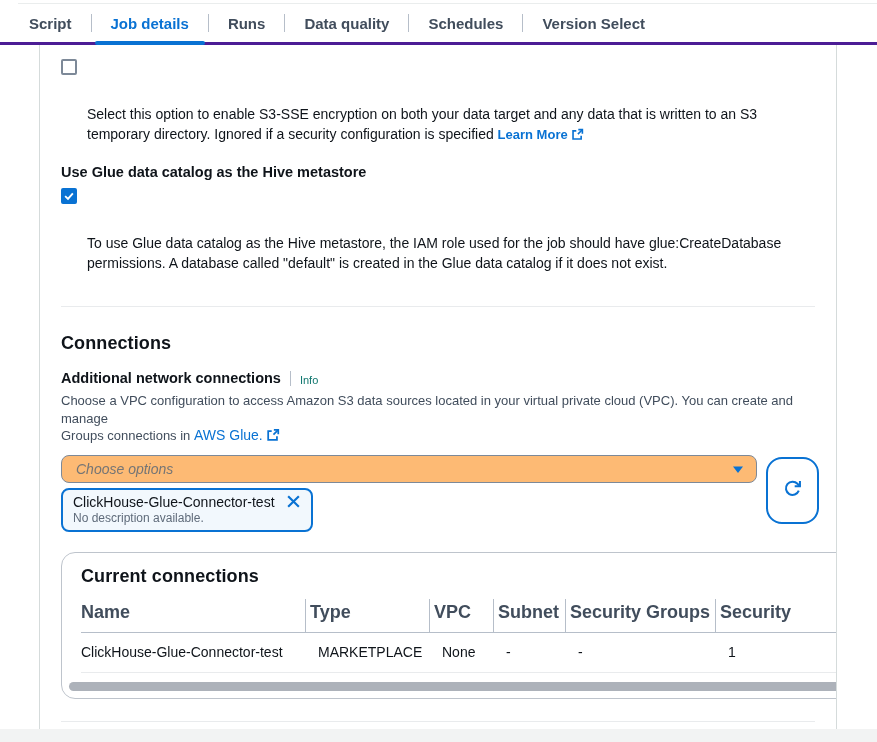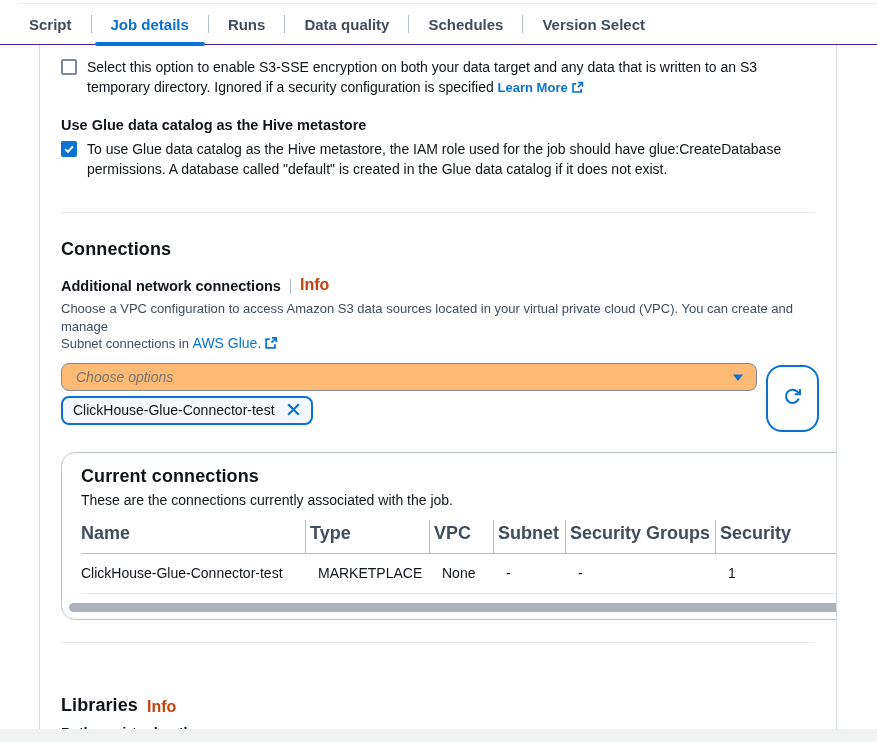--- a/index.html
+++ b/index.html
@@ -7,54 +7,54 @@
   body {
     width:877px; height:742px; position:relative; overflow:hidden;
     background:#ffffff; color:#0f141a;
     font-family:"Liberation Sans","DejaVu Sans",sans-serif;
     -webkit-font-smoothing:antialiased;
   }
   .top-hairline { position:absolute; top:3px; left:18px; right:0; height:1px; background:#eaeded; }
 
   
   .tabbar { position:absolute; top:4px; left:0; right:0; height:41px; display:flex; align-items:center;
-            padding-left:10px; border-bottom:1px solid #4c1d95; background:#fff; z-index:2; }
+            padding-left:10px; border-bottom:3px solid #4c1d95; background:#fff; z-index:2; }
   .tab { position:relative; height:41px; display:flex; align-items:center; padding:0 19px;
          font-size:15px; font-weight:700; color:#414d5c; cursor:pointer; white-space:nowrap; }
   .tab.active { color:#0972d3; }
   .tab.active::after { content:""; position:absolute; left:3px; right:3px; bottom:-1px; height:4px;
                        background:#0972d3; border-radius:2px; }
   .tab-sep { width:1px; height:18px; background:#b6bec9; flex:none; }
 
   
   .panel { position:absolute; top:45px; left:39px; width:798px; bottom:13px;
            border-left:1px solid #d5dbdb; border-right:1px solid #d5dbdb;
            padding:12px 21px 0; background:#fff; overflow:hidden; }
   .bottom-strip { position:absolute; left:0; right:0; bottom:0; height:13px; background:#f2f3f3; }
 
   .option-row { display:flex; gap:10px; align-items:flex-start; }
   .checkbox { width:16px; height:16px; border:2px solid #7d8998; border-radius:2px; background:#fff;
               flex:none; margin-top:2px; display:flex; align-items:center; justify-content:center; cursor:pointer; }
   .checkbox.checked { background:#0972d3; border-color:#0972d3; }
-  .option-text { font-size:14px; line-height:20px; max-width:730px; }
+  .option-text { font-size:14px; line-height:20px; max-width:730px;margin-top:47px; }
   .inline-link { color:#0972d3; font-weight:700; font-size:13px; cursor:pointer; white-space:nowrap; }
   .ext-icon { display:inline-block; vertical-align:-2px; margin-left:3px; }
 
   .sub-heading { font-weight:700; font-size:14.5px; margin-top:17px; }
   .row2 { margin-top:6px; }
 
   .divider { height:1px; background:#e9ebed; margin-top:33px; }
   .divider2 { height:1px; background:#e9ebed; margin-top:22px; }
 
   .section-heading { font-size:18px; font-weight:700; margin-top:26px; letter-spacing:.1px; }
 
   .field-label-row { display:flex; align-items:flex-end; margin-top:16px; }
   .field-label { font-size:14.5px; font-weight:700; }
   .label-sep { width:1px; height:15px; background:#b6bec9; margin:0 9px; }
-  .info-link { font-size:16px; font-weight:700; color:#c2410c; cursor:pointer; }
+  .info-link { font-size:11px; font-weight:400; color:#0f766e; cursor:pointer; }
 
   .description { font-size:13px; line-height:17.5px; color:#414d5c; margin-top:6px; }
   .desc-link { color:#0972d3; font-size:14px; cursor:pointer; }
 
   .select-row { display:flex; align-items:flex-start; margin-top:8px; }
   .select-col { width:696px; }
   .select-box { width:696px; height:28px; border:1px solid #7d8998; border-radius:8px; background:#fdba74;
                 display:flex; align-items:center; padding:0 12px; cursor:pointer; }
   .select-box input { border:none; outline:none; flex:1; font-style:italic; color:#5f6b7a;
                       font-size:14px; font-family:inherit; background:transparent; }
@@ -142,21 +142,21 @@
   <div class="section-heading">Connections</div>
 
   <div class="field-label-row">
     <span class="field-label">Additional network connections</span>
     <span class="label-sep"></span>
     <span class="info-link">Info</span>
   </div>
 
   <div class="description">
     <span>Choose a VPC configuration to access Amazon S3 data sources located in your virtual private cloud (VPC). You can create and manage</span><br>
-    <span>Subnet connections in</span>
+    <span>Groups connections in</span>
     <span class="desc-link"><span>AWS Glue.</span><span class="ext-icon"><svg width="14" height="14" viewBox="0 0 16 16">
             <path d="M6.5 3.5H2.5v10h10V9.5" fill="none" stroke="#0972d3" stroke-width="2"></path>
             <path d="M9 2h5v5" fill="none" stroke="#0972d3" stroke-width="2"></path>
             <path d="M13.6 2.4L8.5 7.5" fill="none" stroke="#0972d3" stroke-width="2"></path>
           </svg></span></span>
   </div>
 
   <div class="select-row">
     <div class="select-col">
       <div class="select-box">
@@ -169,35 +169,35 @@
       </div>
       <div class="token">
         <div class="token-top">
           <span class="token-label">ClickHouse-Glue-Connector-test</span>
           <span class="token-x">
             <svg width="15" height="15" viewBox="0 0 14 14">
                 <path d="M2 2 L12 12 M12 2 L2 12" stroke="#0972d3" stroke-width="2" fill="none"></path>
               </svg>
           </span>
         </div>
+        <div class="token-desc">No description available.</div>
       </div>
     </div>
     <div class="refresh-btn">
       <span>
         <svg width="21" height="21" viewBox="0 0 24 24" fill="none" stroke="#0972d3" stroke-width="2.3">
           <polyline points="20.5 3.5 20.5 9.5 14.5 9.5"></polyline>
           <path d="M19.2 14.5 a7.6 7.6 0 1 1-1.5-7.9 L20.5 9.5"></path>
         </svg>
       </span>
     </div>
   </div>
 
   <div class="card">
     <div class="card-title">Current connections</div>
-    <div class="card-subtitle">These are the connections currently associated with the job.</div>
     <div class="tbl">
       <div class="tr thead">
         <div class="th c0">Name</div>
         <div class="th c1">Type</div>
         <div class="th c2">VPC</div>
         <div class="th c3">Subnet</div>
         <div class="th c4">Security Groups</div>
         <div class="th c5">Security</div>
       </div>
       <div class="tr tbody-row">

